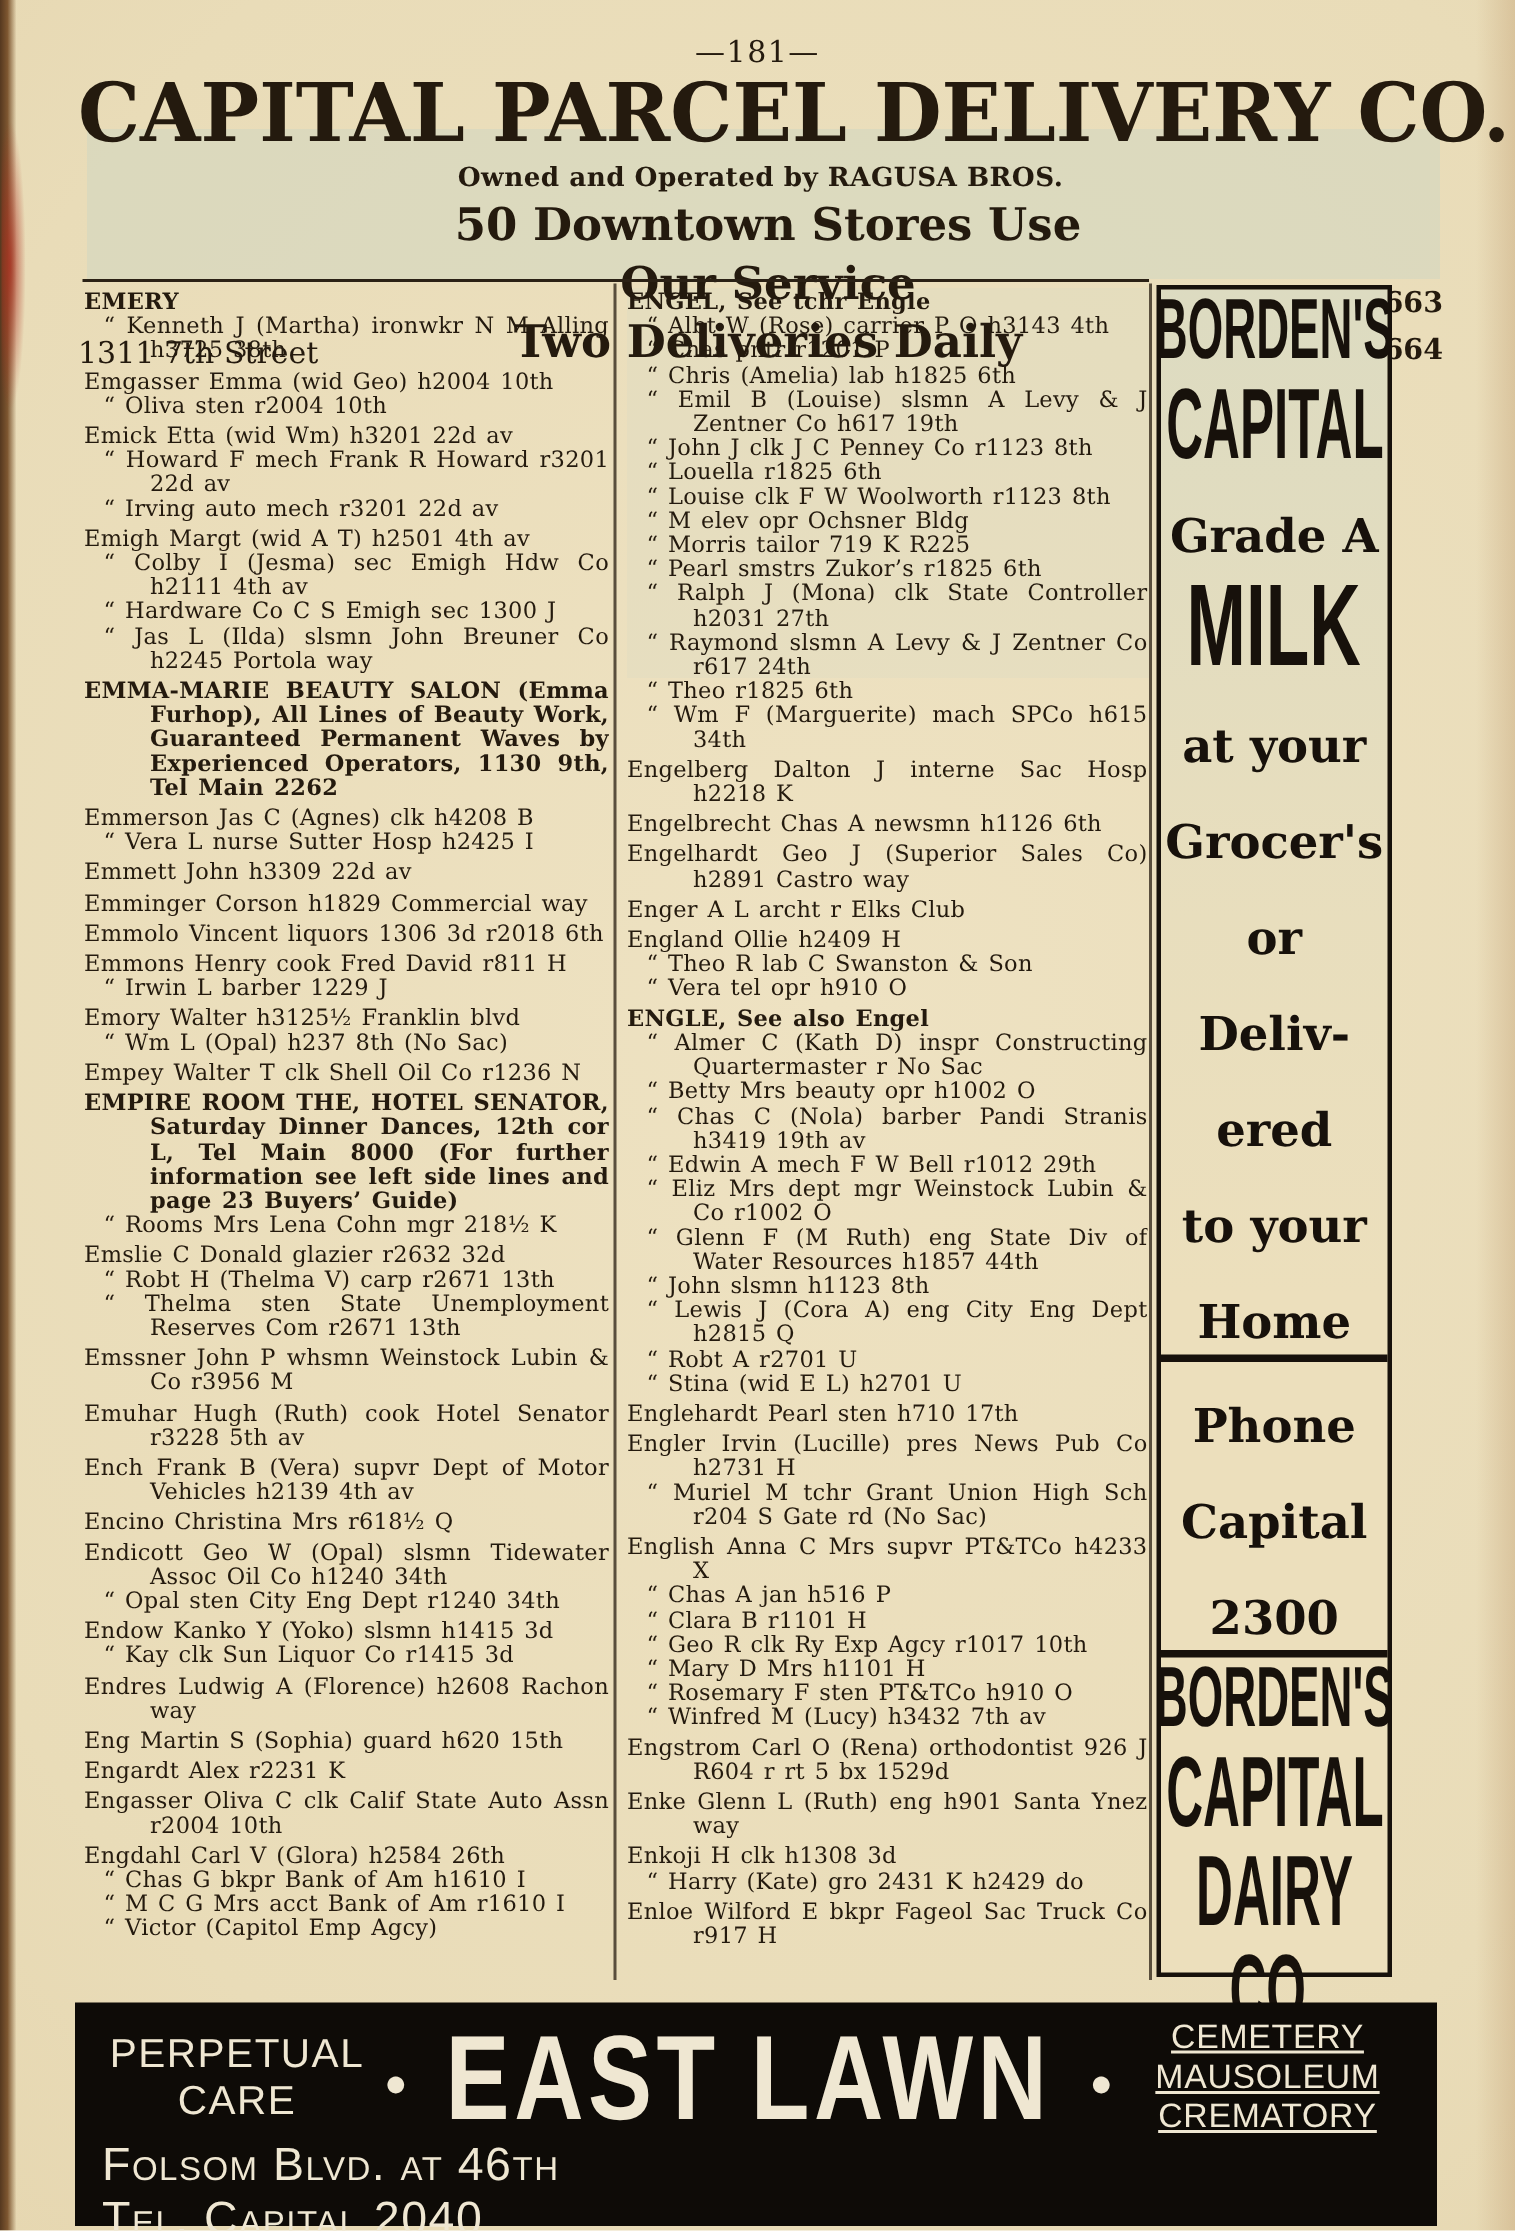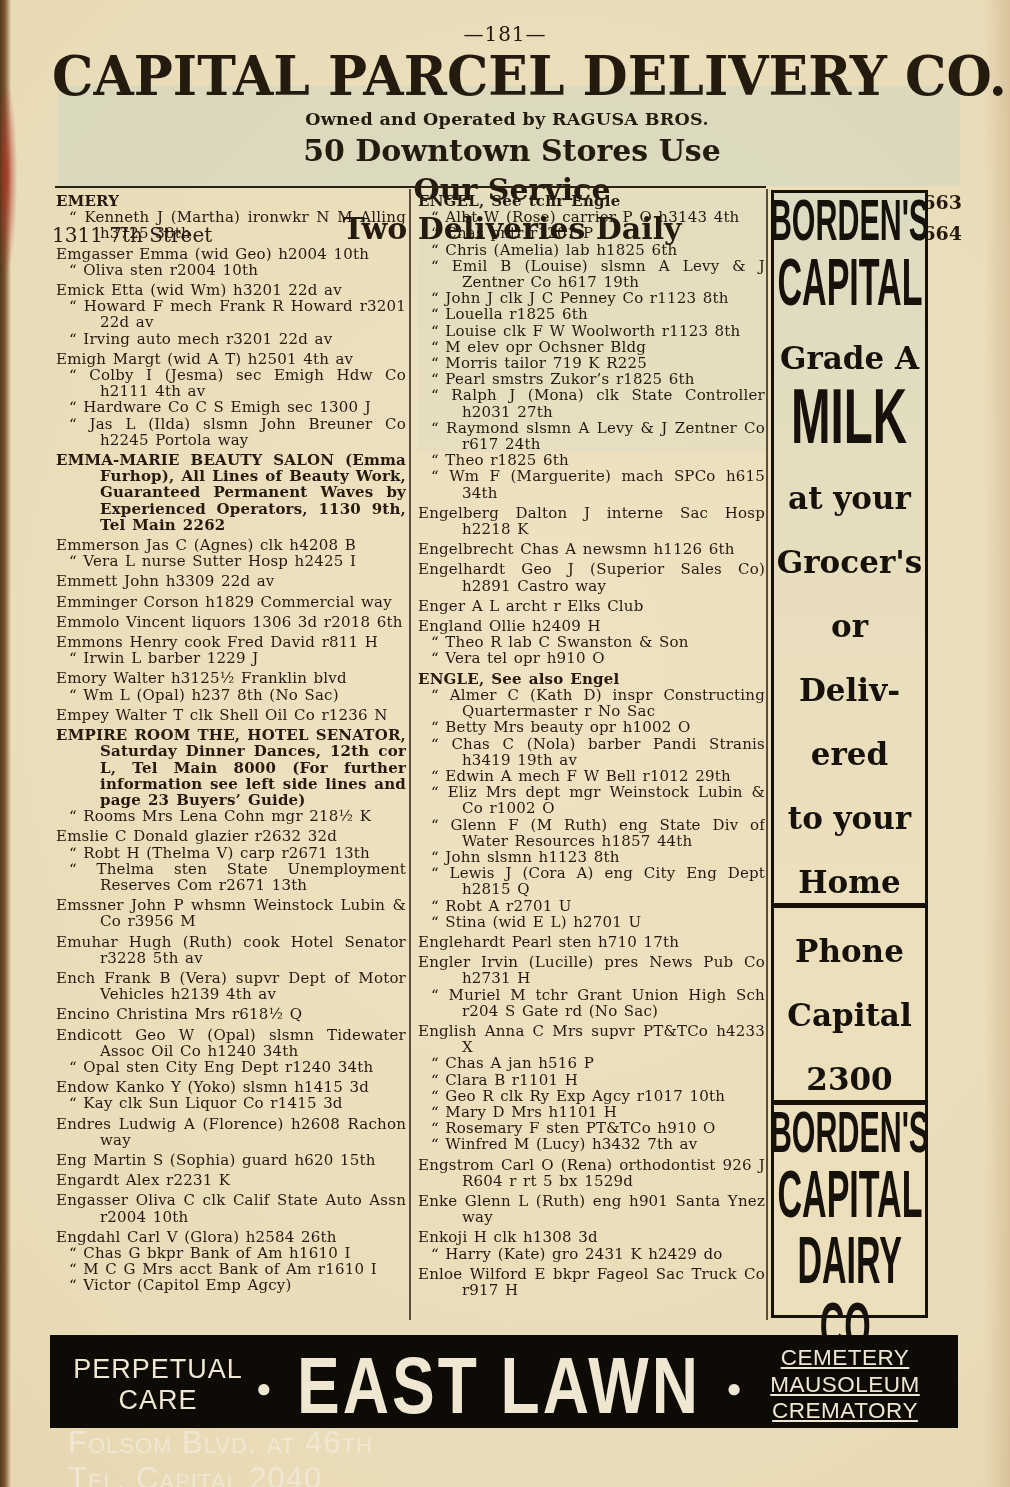--- a/index.html
+++ b/index.html
@@ -55,21 +55,21 @@
   #sb-sec-dairy{flex:1 1 auto;}
   .sb-rule{height:5px;background:#17110b;width:100%;flex:0 0 auto;}
   .sb-line{display:flex;align-items:center;justify-content:center;font-weight:bold;color:#17110b;}
   .sb-text{display:inline-block;white-space:nowrap;}
   .cond-md{height:56px;} .cond-md .sb-text{font-family:"Liberation Sans",sans-serif;font-size:38px;transform:scale(.8,1.5);}
   .cond-lg{height:66px;} .cond-lg .sb-text{font-family:"Liberation Sans",sans-serif;font-size:46px;transform:scale(.74,1.45);}
   .cond-xl{height:76px;} .cond-xl .sb-text{font-family:"Liberation Sans",sans-serif;font-size:50px;transform:scale(.95,1.55);}
   .serif-md{height:42px;margin-top:22px;} .serif-md .sb-text{font-family:"DejaVu Serif",serif;font-size:31px;}
 
   
-  #banner{left:50px;top:1335px;width:908px;height:93px;background:#0e0b07;color:#efe7d2;
+  #banner{left:50px;top:1335px;width:908px;height:149px;background:#0e0b07;color:#efe7d2;
     font-family:"Liberation Sans",sans-serif;box-sizing:border-box;padding:8px 18px 6px;}
   .banner-top{display:flex;align-items:center;height:84px;}
   .banner-left{text-align:center;font-size:27px;line-height:1.15;width:180px;letter-spacing:1px;}
   .banner-bullet{font-size:26px;margin:0 8px;padding-top:6px;}
   .banner-title{flex:1;text-align:center;font-weight:bold;font-size:64px;white-space:nowrap;
     transform:scale(1.0,1.25);letter-spacing:3px;}
   .banner-right{text-align:center;font-size:22.5px;line-height:1.18;width:190px;letter-spacing:.5px;text-decoration:underline;}
   .banner-bottom{display:flex;justify-content:space-between;align-items:baseline;
     font-variant:small-caps;font-size:31px;letter-spacing:1px;margin-top:-2px;flex-direction:column;}
 </style>

